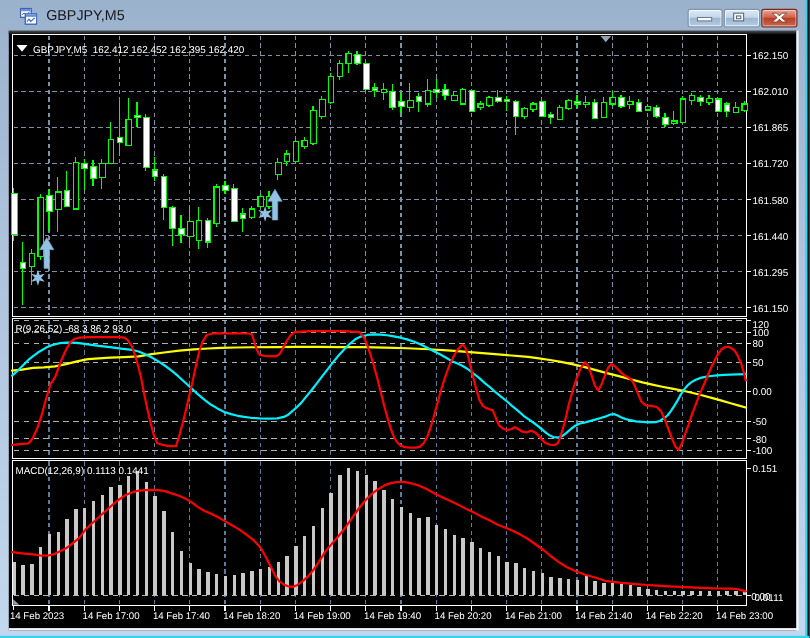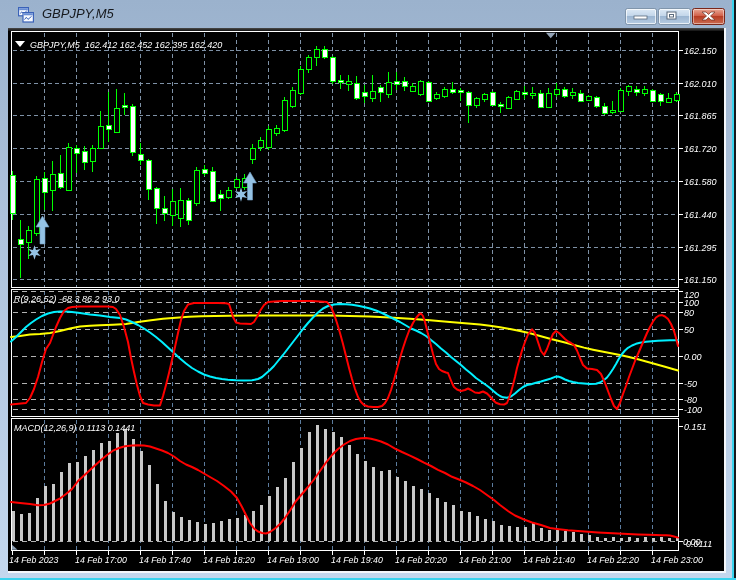--- a/index.html
+++ b/index.html
@@ -1,18 +1,18 @@
 <!DOCTYPE html>
 <html><head>
 <meta charset="utf-8">
 <style>
 html,body{margin:0;padding:0;background:#000;}
 #win{position:relative;width:736px;height:580px;overflow:hidden;
   background:linear-gradient(180deg,#9bb2cd 0%,#aec3dc 40%,#c3d7ee 100%);
-  font-family:"Liberation Sans",sans-serif;font-style:italic;}
+  font-family:"Liberation Sans",sans-serif;}
 #titletext{position:absolute;left:42px;top:6px;font-size:13px;color:#16191d;}
 #client{position:absolute;left:8px;top:28px;width:716px;height:545px;background:#000;}
 #shadow{position:absolute;left:8px;top:28px;width:716px;height:3px;
   background:linear-gradient(180deg,#4c4c4c,#101010);}
 .btn{position:absolute;top:8px;height:15px;border-radius:2.5px;}
 #bmin{left:625px;width:30px;background:linear-gradient(180deg,#dce9f5 0%,#c3d6ea 45%,#9cb6d2 50%,#b7cce2 100%);border:1px solid #8095ab;box-shadow:inset 0 0 0 1px rgba(255,255,255,.7);}
 #bmax{left:658px;width:31px;background:linear-gradient(180deg,#dce9f5 0%,#c3d6ea 45%,#9cb6d2 50%,#b7cce2 100%);border:1px solid #8095ab;box-shadow:inset 0 0 0 1px rgba(255,255,255,.7);}
 #bclose{left:692px;width:31px;background:linear-gradient(180deg,#e8a795 0%,#d2604a 45%,#b83d24 50%,#c96a50 100%);border:1px solid #7a2619;box-shadow:inset 0 0 0 1px rgba(255,255,255,.45);}
 #redge1{position:absolute;right:2px;top:0;width:2px;height:580px;background:#3ad3ee;}
 #redge2{position:absolute;right:0;top:0;width:2px;height:580px;background:#17181c;}

